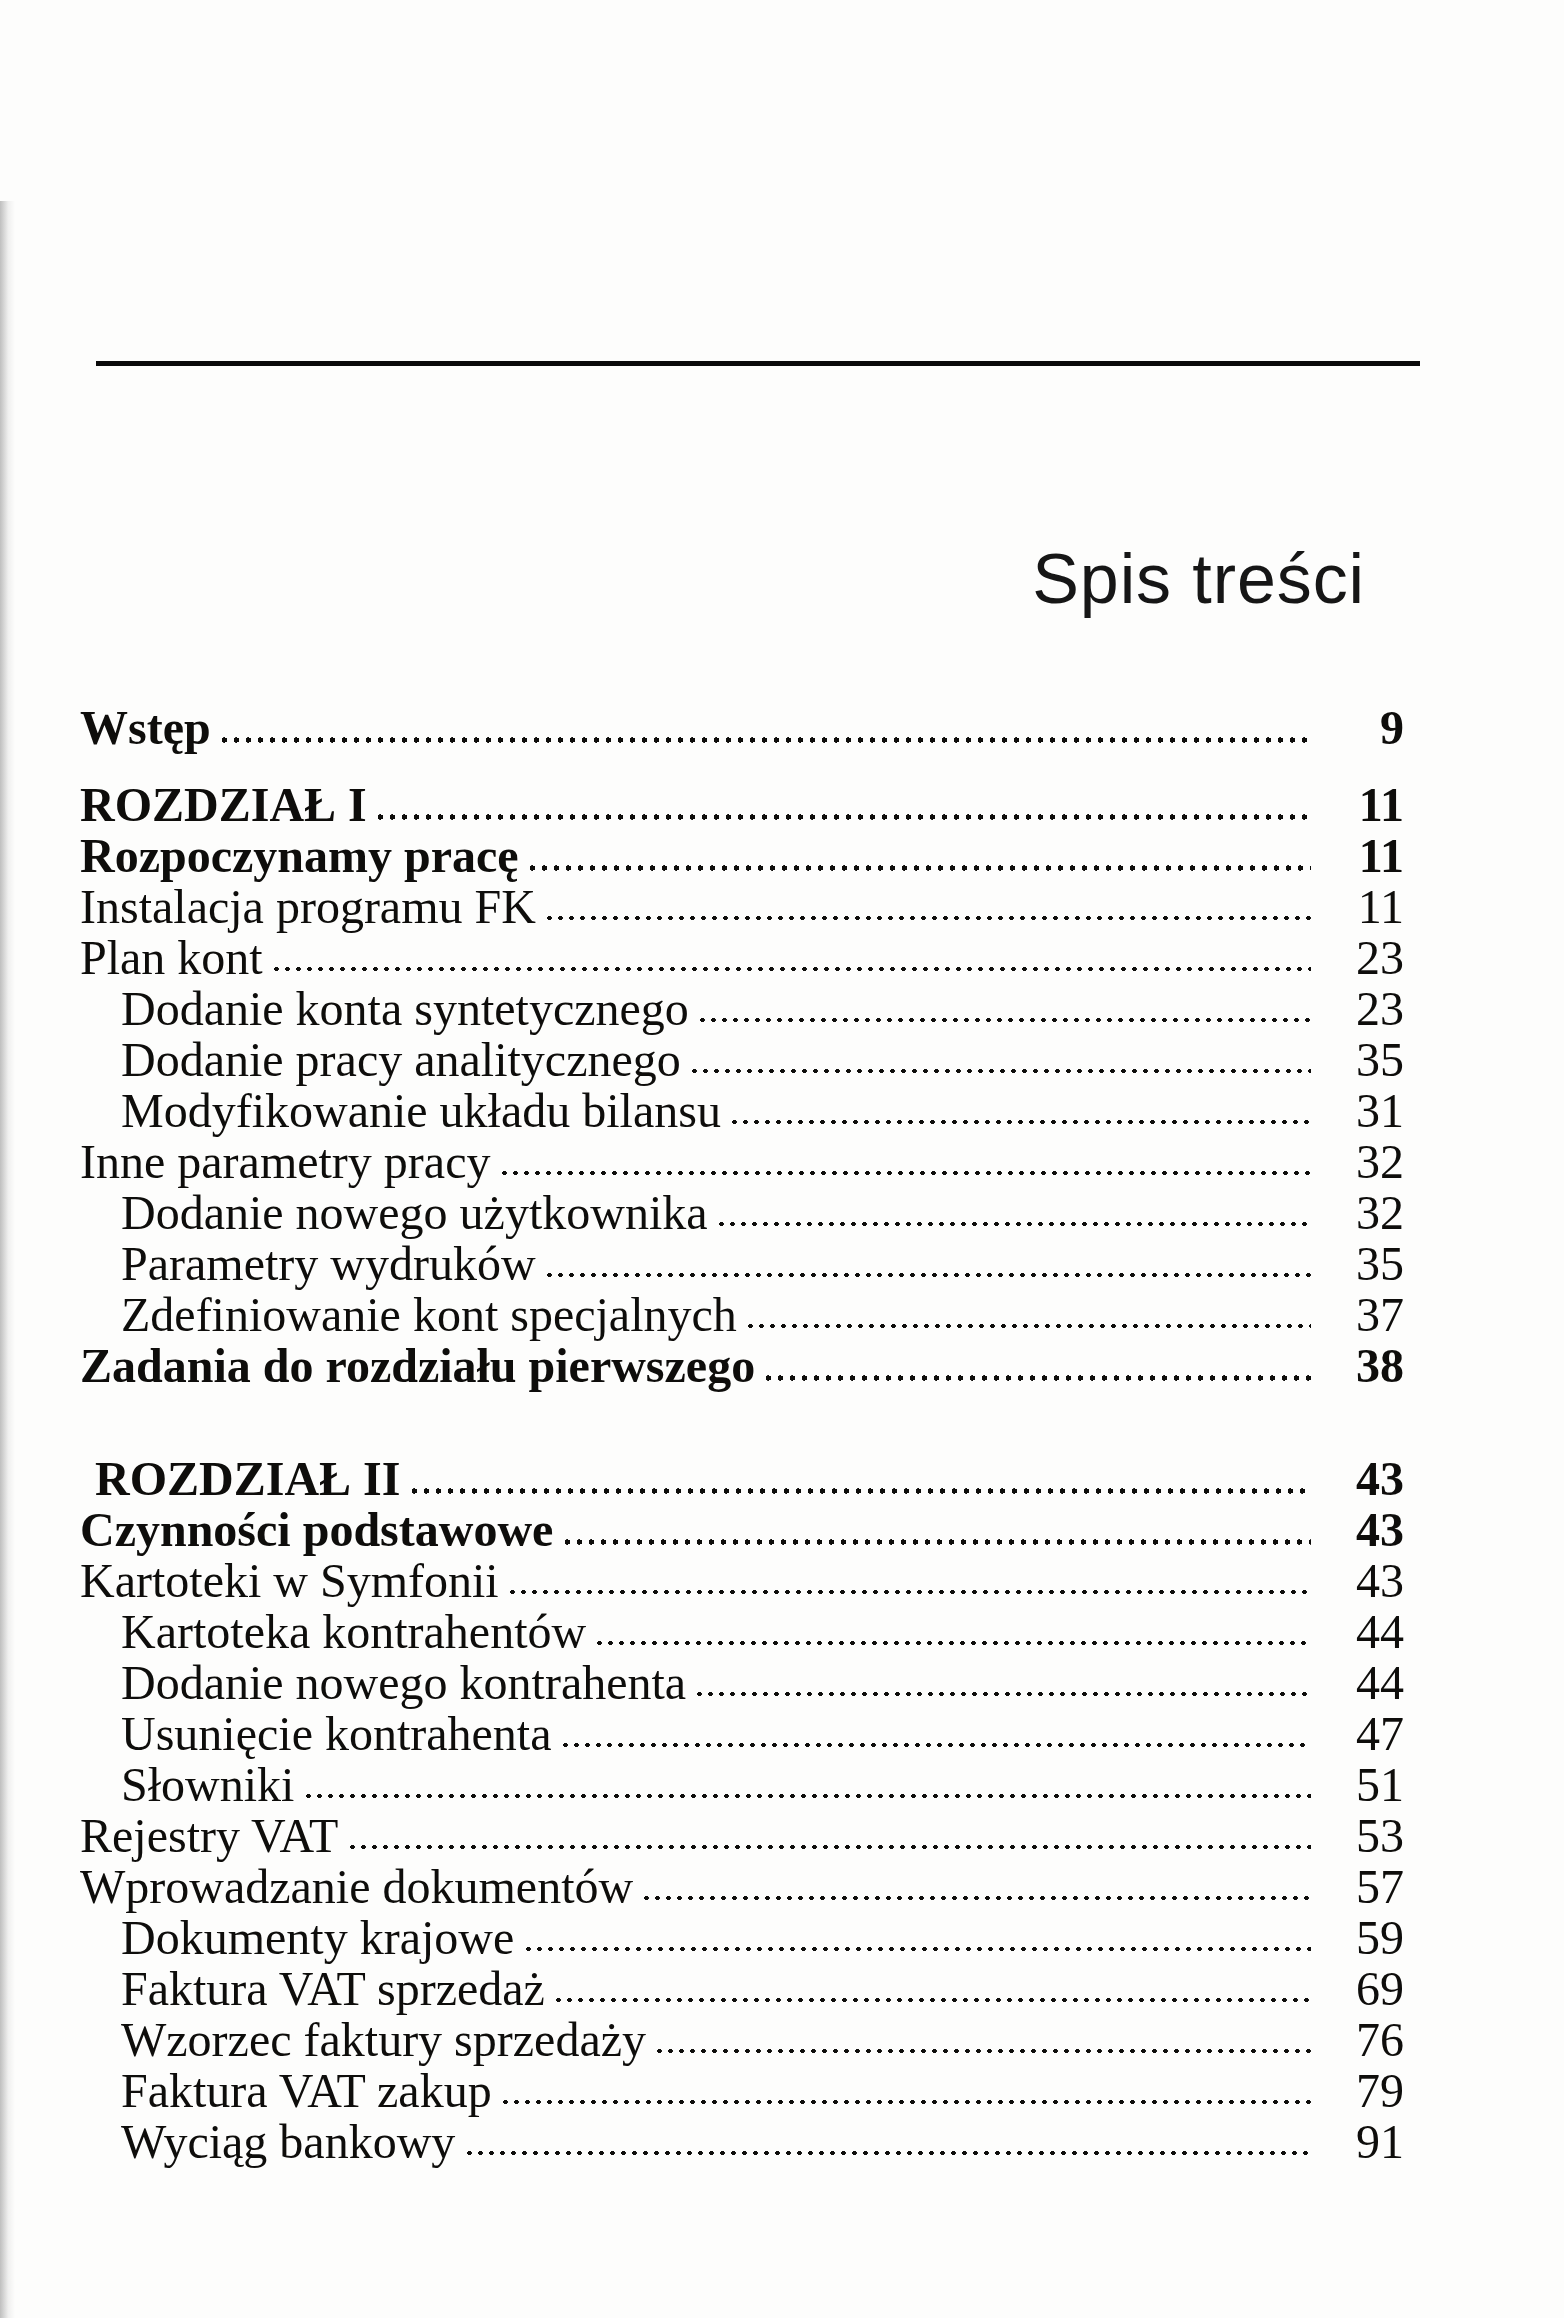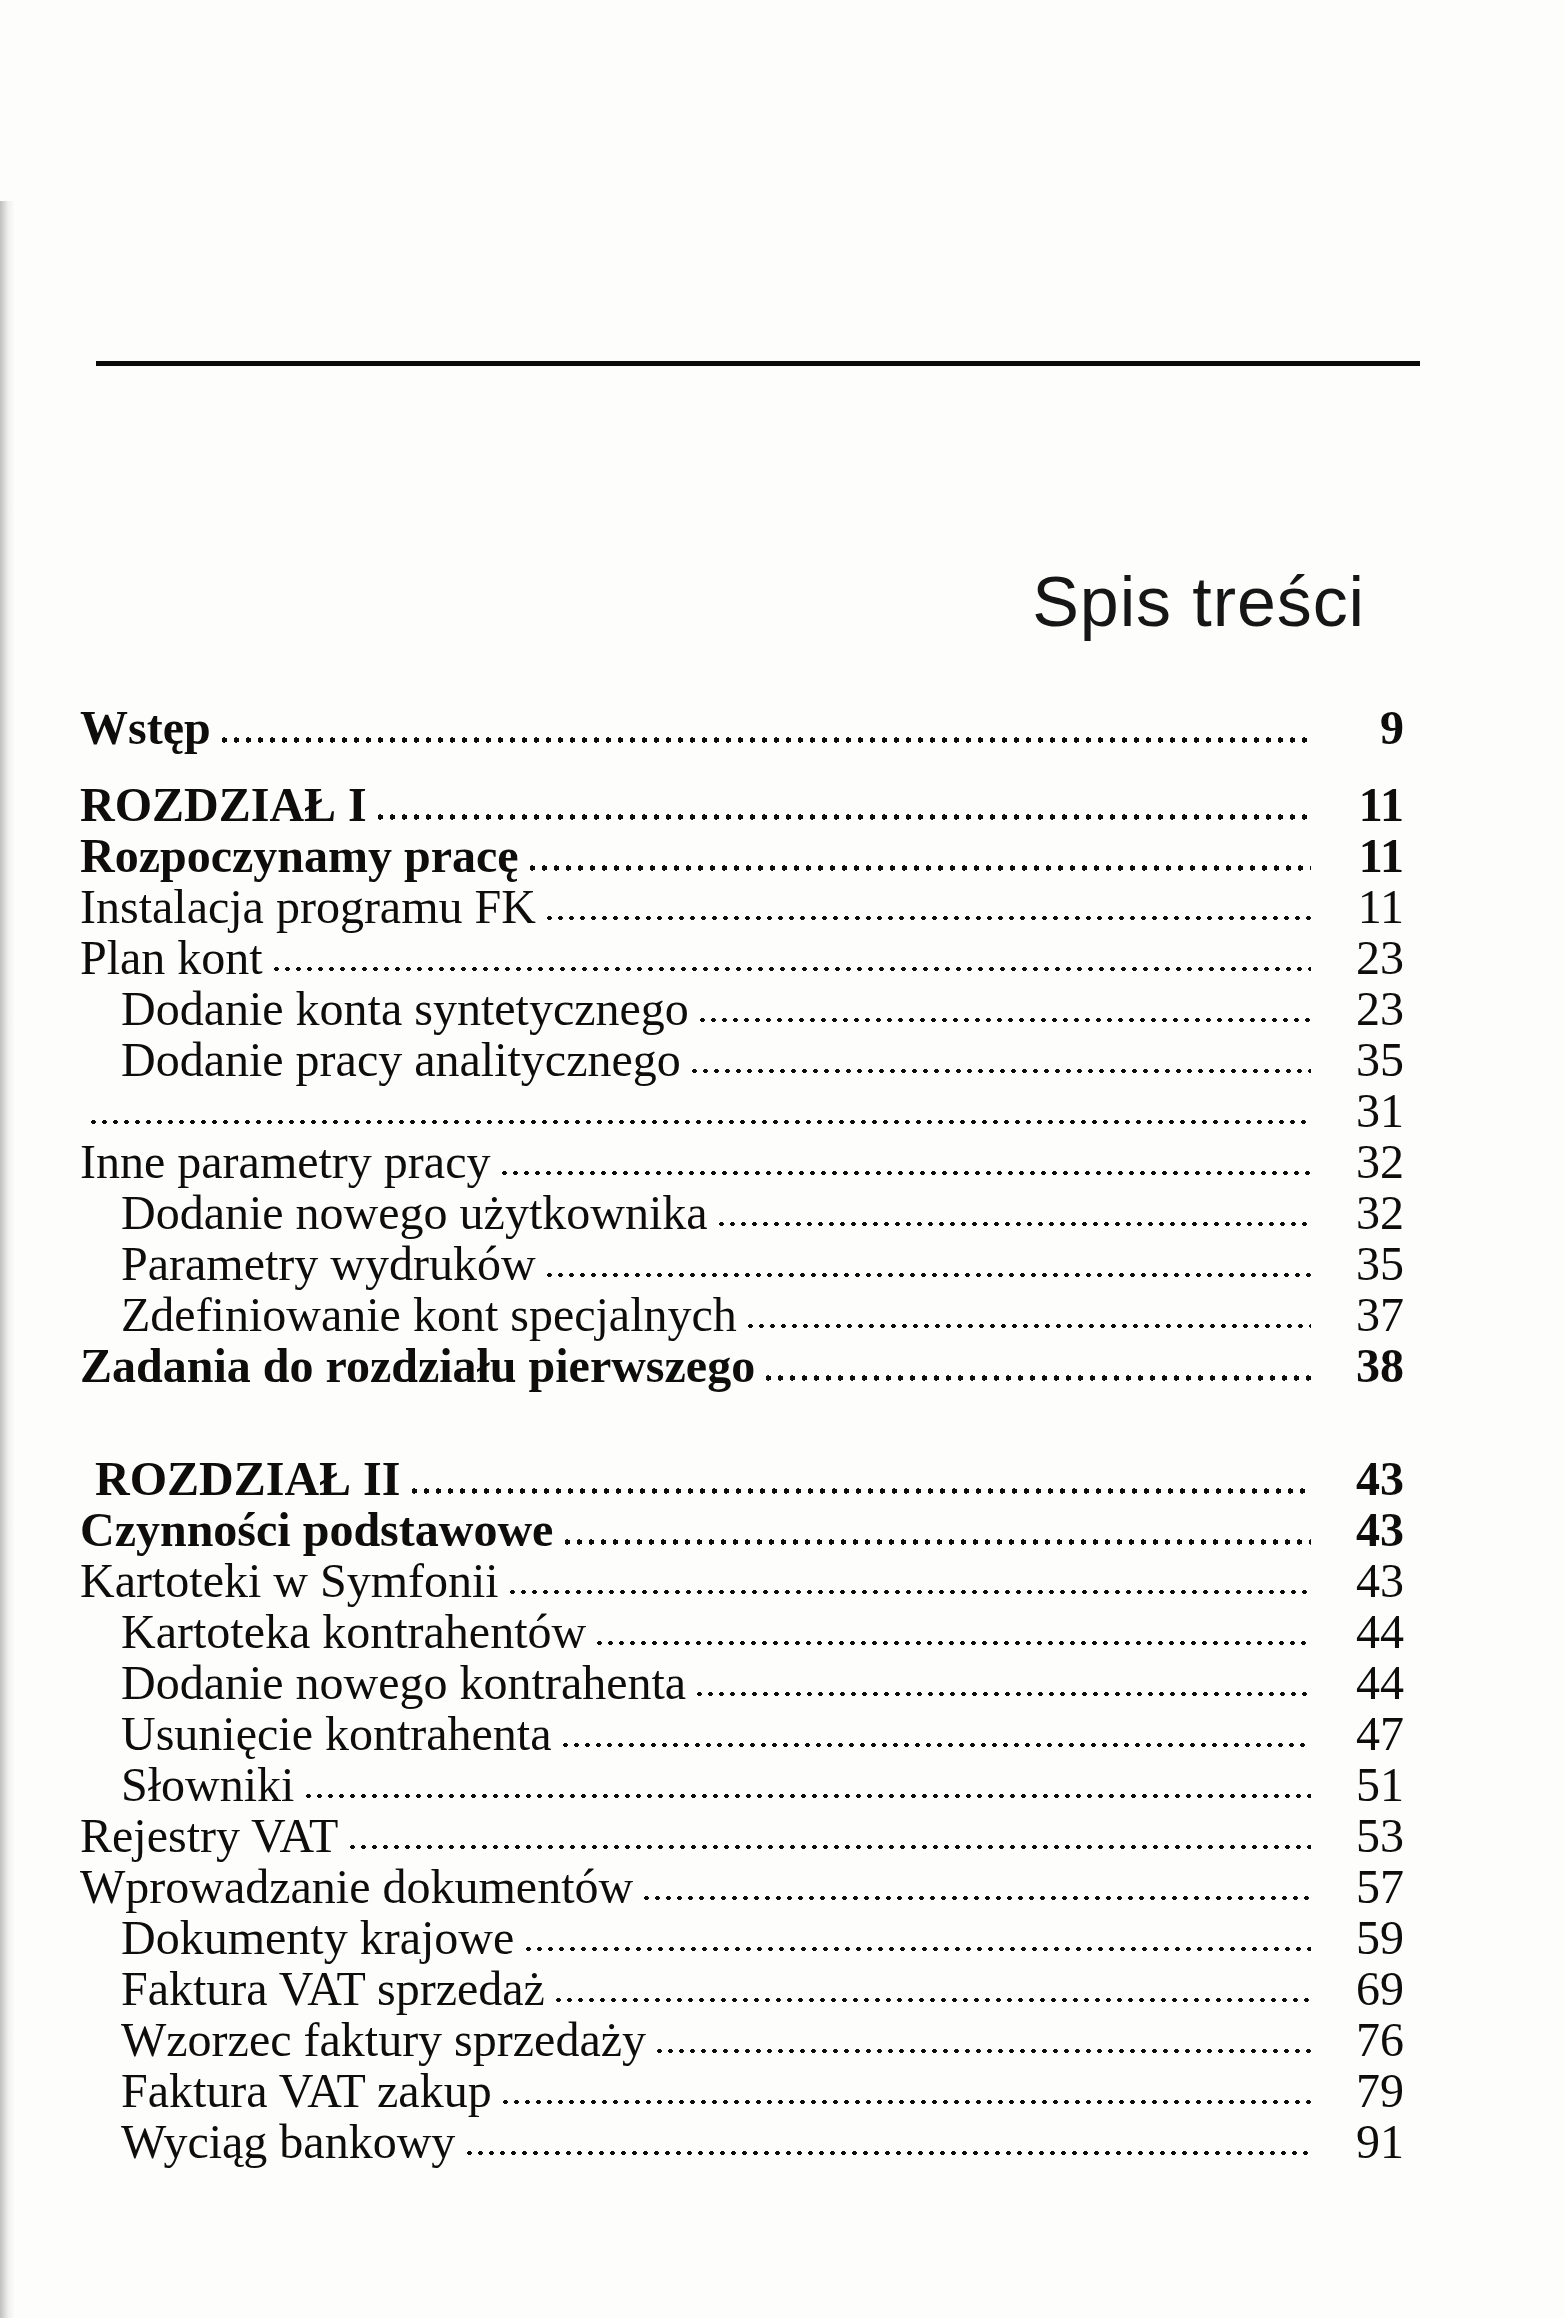--- a/index.html
+++ b/index.html
@@ -31,21 +31,20 @@
     position: absolute;
     top: 538px;
     right: 200px;
     font-family: "Liberation Sans", sans-serif;
     font-weight: 400;
     font-size: 70px;
     line-height: 82px;
     letter-spacing: 0.9px;
     color: #161616;
     white-space: nowrap;
-    margin-top: 23px;
   }
   .toc {
     position: absolute;
     left: 80px;
     top: 702px;
     width: 1324px;
   }
   .toc-row {
     display: flex;
     align-items: baseline;
@@ -118,20 +117,21 @@
       <span class="label">Dodanie konta syntetycznego</span>
       <span class="leader"></span>
       <span class="pagenum">23</span>
     </div>
       <div class="toc-row indent">
       <span class="label">Dodanie pracy analitycznego</span>
       <span class="leader"></span>
       <span class="pagenum">35</span>
     </div>
       <div class="toc-row indent">
+      <span class="label">Modyfikowanie układu bilansu</span>
       <span class="leader"></span>
       <span class="pagenum">31</span>
     </div>
       <div class="toc-row">
       <span class="label">Inne parametry pracy</span>
       <span class="leader"></span>
       <span class="pagenum">32</span>
     </div>
       <div class="toc-row indent">
       <span class="label">Dodanie nowego użytkownika</span>

